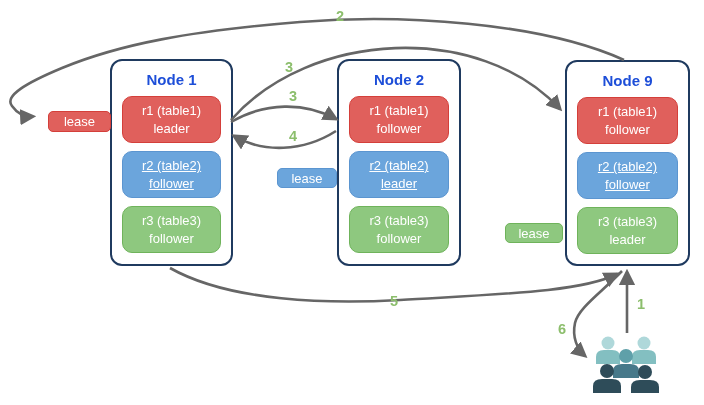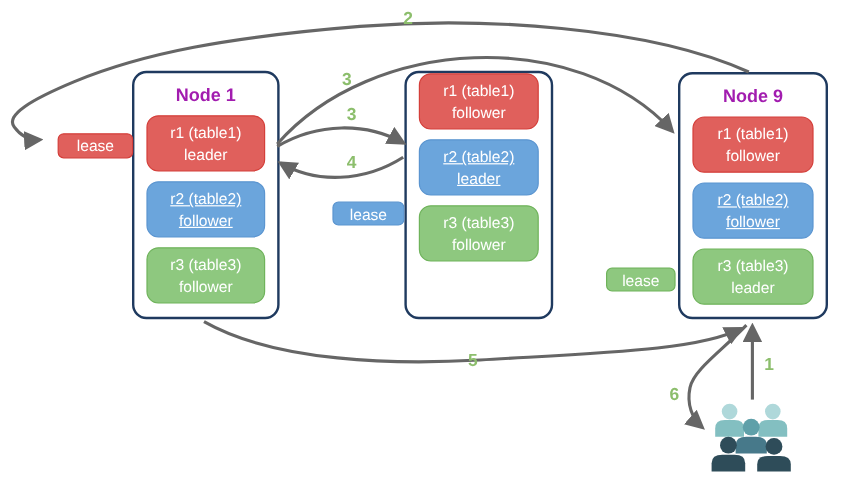--- a/index.html
+++ b/index.html
@@ -6,21 +6,21 @@
   body{font-family:"Liberation Sans", sans-serif;}
   .canvas{position:relative;width:704px;height:405px;background:#ffffff;overflow:hidden;}
 
   
   svg.arrows{position:absolute;left:0;top:0;width:704px;height:405px;pointer-events:none;z-index:5;}
   svg.arrows path.link{fill:none;stroke:var(--arrow,#666);stroke-width:2.6;}
 
   
   .node{position:absolute;background:#fff;border:2px solid var(--node-border,#1f3a5f);
         border-radius:12px;box-sizing:border-box;z-index:2;display:flex;flex-direction:column;}
-  .node-title{text-align:center;font-weight:bold;font-size:15px;color:#a21caf;padding:10px 0 8px 0;}
+  .node-title{text-align:center;font-weight:bold;font-size:15px;color:#1d4ed8;padding:10px 0 8px 0;}
   .replica{margin:0 10px 8px 10px;height:47px;border-radius:10px;box-sizing:border-box;
            display:flex;flex-direction:column;align-items:center;justify-content:center;
            color:#fff;font-size:13px;line-height:1.32;border:1.5px solid transparent;text-align:center;}
   .replica.red{background:var(--red-fill,#e0605c);border-color:var(--red-border,#d43f3a);}
   .replica.blue{background:var(--blue-fill,#6ba5dc);border-color:var(--blue-border,#5b95d0);text-decoration:underline;}
   .replica.green{background:var(--green-fill,#8ec87f);border-color:var(--green-border,#6fb35b);}
 
   
   .lease{position:absolute;box-sizing:border-box;border-radius:5px;color:#fff;font-size:13px;
          display:flex;align-items:center;justify-content:center;z-index:3;}
@@ -89,20 +89,21 @@
       <span>r2 (table2)</span>
       <span>follower</span>
     </div>
     <div class="replica green">
       <span>r3 (table3)</span>
       <span>follower</span>
     </div>
   </div>
 
   <div class="node" style="left:337px;top:59px;width:124px;height:207px;">
+    <div class="node-title">Node 2</div>
     <div class="replica red">
       <span>r1 (table1)</span>
       <span>follower</span>
     </div>
     <div class="replica blue">
       <span>r2 (table2)</span>
       <span>leader</span>
     </div>
     <div class="replica green">
       <span>r3 (table3)</span>

